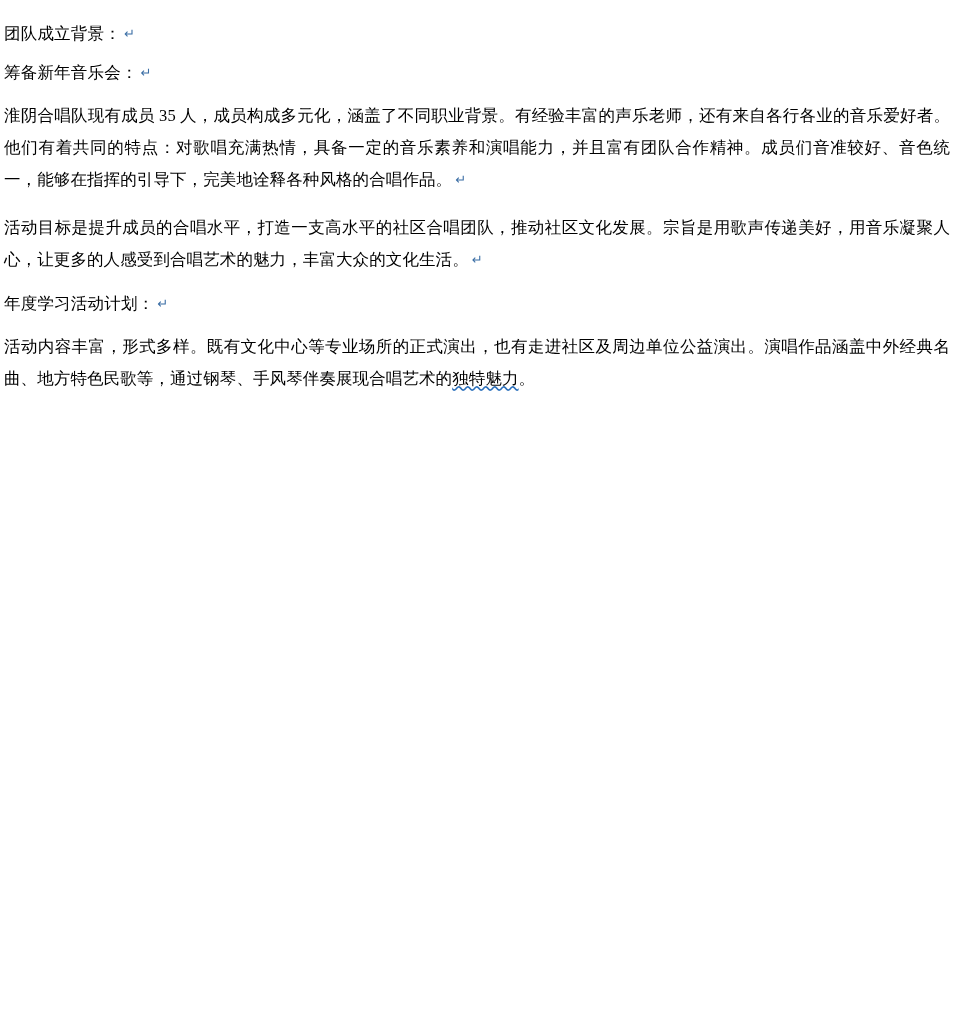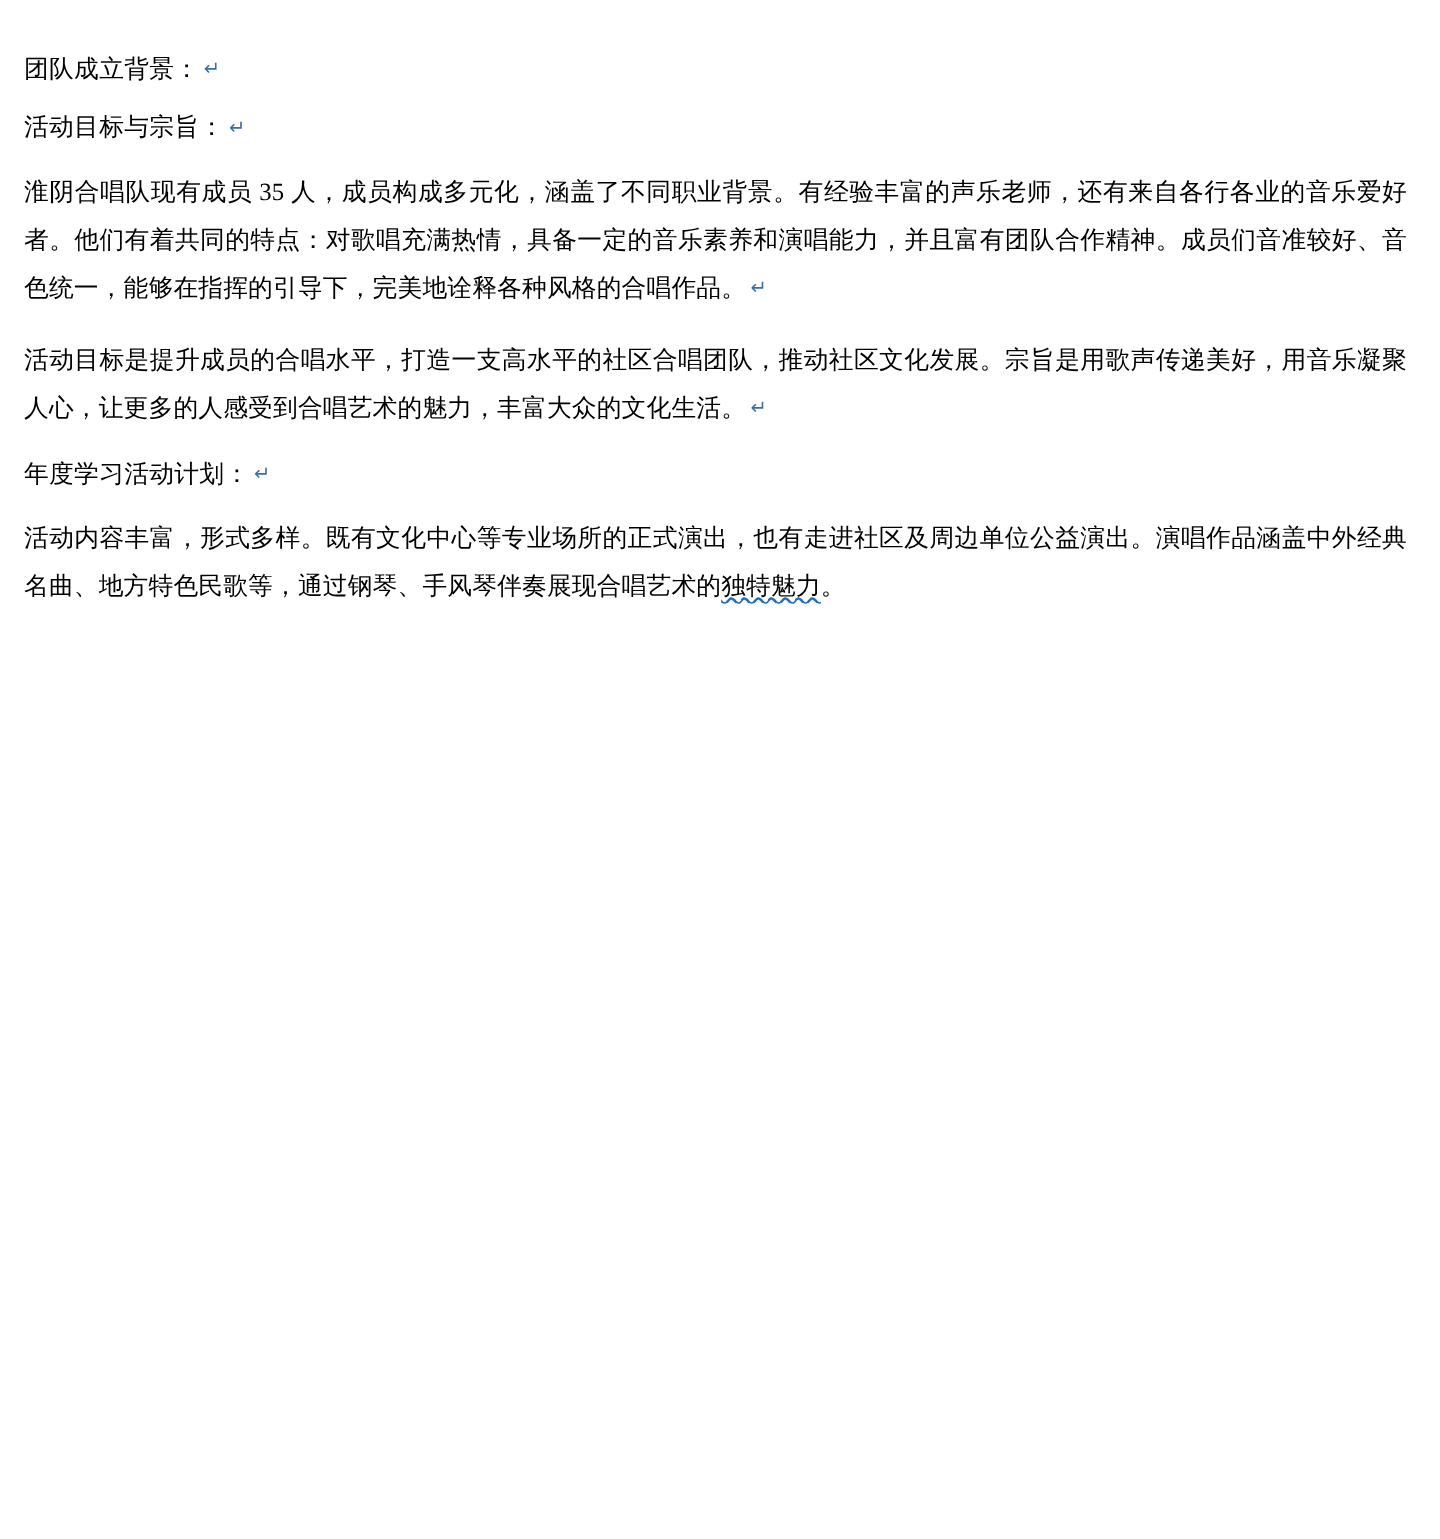--- a/index.html
+++ b/index.html
@@ -11,21 +11,21 @@
     width: 960px;
     height: 1026px;
     font-family: "Liberation Serif", "DejaVu Serif", serif;
     color: #000000;
     overflow: hidden;
   }
   .page {
     position: relative;
     width: 960px;
     height: 749px;
-    padding: 12px;
+    padding: 0;
     box-sizing: border-box;
   }
   .doc-body {
     padding: 22px 10px 0 4px;
     box-sizing: border-box;
   }
   .heading {
     font-size: 16.5px;
     line-height: 1.5;
     margin: 0 0 14px 0;
@@ -65,21 +65,21 @@
 </style>
 </head>
 <body>
 
 <div class="page">
   <div class="doc-body">
 
     <div class="heading"><span>团队成立背景：</span><span class="pilcrow">↵</span></div>
 
 
-    <div class="heading"><span>活动目标与宗旨：</span><span class="pilcrow">↵</span></div>
+    <div class="heading"><span>筹备新年音乐会：</span><span class="pilcrow">↵</span></div>
 
     <div class="para"><span>淮阴合唱队现有成员 35 人，成员构成多元化，涵盖了不同职业背景。有经验丰富的声乐老师，还有来自各行各业的音乐爱好者。他们有着共同的特点：对歌唱充满热情，具备一定的音乐素养和演唱能力，并且富有团队合作精神。成员们音准较好、音色统一，能够在指挥的引导下，完美地诠释各种风格的合唱作品。</span><span class="pilcrow">↵</span></div>
 
 
     <div class="para"><span>活动目标是提升成员的合唱水平，打造一支高水平的社区合唱团队，推动社区文化发展。宗旨是用歌声传递美好，用音乐凝聚人心，让更多的人感受到合唱艺术的魅力，丰富大众的文化生活。</span><span class="pilcrow">↵</span></div>
 
 
 
     <div class="heading"><span>年度学习活动计划：</span><span class="pilcrow">↵</span></div>
 

